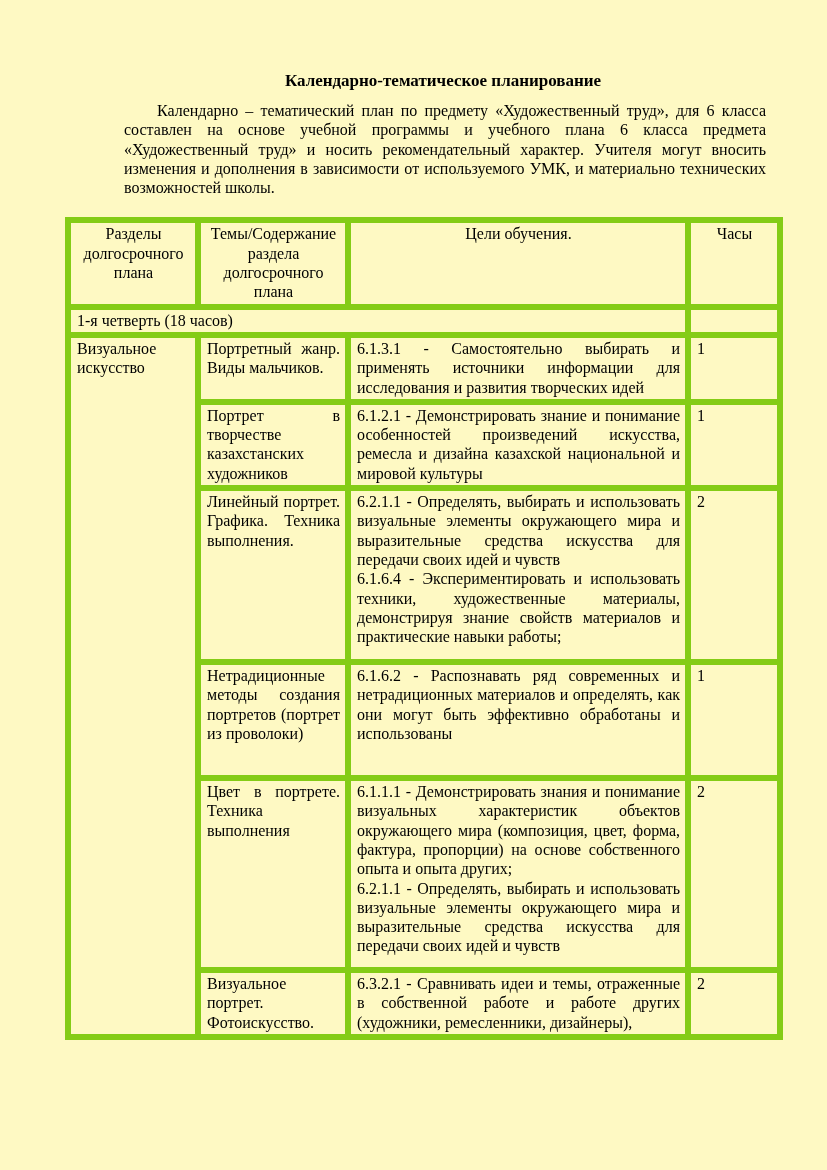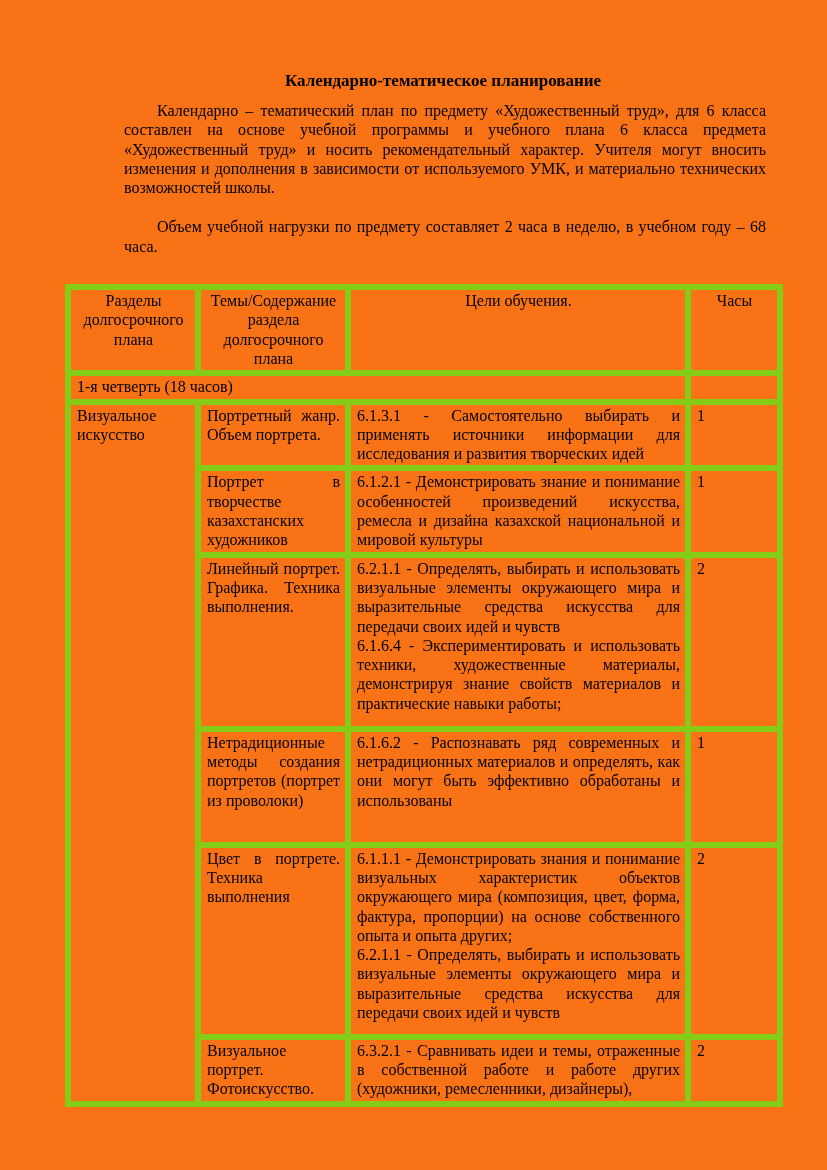--- a/index.html
+++ b/index.html
@@ -4,21 +4,21 @@
 <style>
   html, body {
     margin: 0;
     padding: 0;
     background: #ffffff;
   }
   .page {
     position: relative;
     width: 827px;
     height: 1170px;
-    background: #f97316;
+    background: #fef9c3;
     color: #000000;
     font-family: "Liberation Serif", "DejaVu Serif", serif;
     overflow: hidden;
     box-sizing: border-box;
   }
   .doc {
     padding: 70px 50px 0 65px;
     box-sizing: border-box;
   }
   .doc-title {
@@ -76,21 +76,20 @@
 </head>
 <body>
 
 <div class="page">
   <div class="doc">
 
     <h1 class="doc-title">Календарно-тематическое планирование</h1>
 
     <p class="para intro">Календарно – тематический  план по предмету  «Художественный труд», для 6 класса составлен на основе учебной программы и учебного плана 6 класса предмета «Художественный труд» и носить рекомендательный характер. Учителя могут вносить изменения и дополнения в зависимости от используемого УМК, и материально технических возможностей школы.</p>
 
-    <p class="para workload">Объем учебной нагрузки по предмету составляет 2 часа в неделю, в учебном году – 68 часа.</p>
 
 
     <table class="plan">
       <colgroup>
         <col style="width:130px">
         <col style="width:150px">
         <col style="width:340px">
         <col style="width:92px">
       </colgroup>
       <thead>
@@ -102,21 +101,21 @@
         </tr>
       </thead>
       <tbody class="rows">
         <tr>
           <td colspan="3" class="quarter-cell">1-я четверть (18 часов)</td>
           <td class="hours-cell"></td>
         </tr>
 
       <tr>
             <td class="section-cell" rowspan="6">Визуальное искусство</td>
-            <td class="topic-cell">Портретный жанр. Объем портрета.</td>
+            <td class="topic-cell">Портретный жанр. Виды мальчиков.</td>
             <td class="goals-cell">
               <div class="goal">6.1.3.1 - Самостоятельно выбирать и применять источники информации для исследования и развития творческих идей</div>
             </td>
             <td class="hours-cell">1</td>
           </tr>
           <tr>
             <td class="topic-cell">Портрет в творчестве казахстанских художников</td>
             <td class="goals-cell">
               <div class="goal">6.1.2.1 - Демонстрировать знание и понимание особенностей произведений искусства, ремесла и дизайна казахской национальной и мировой культуры</div>
             </td>

